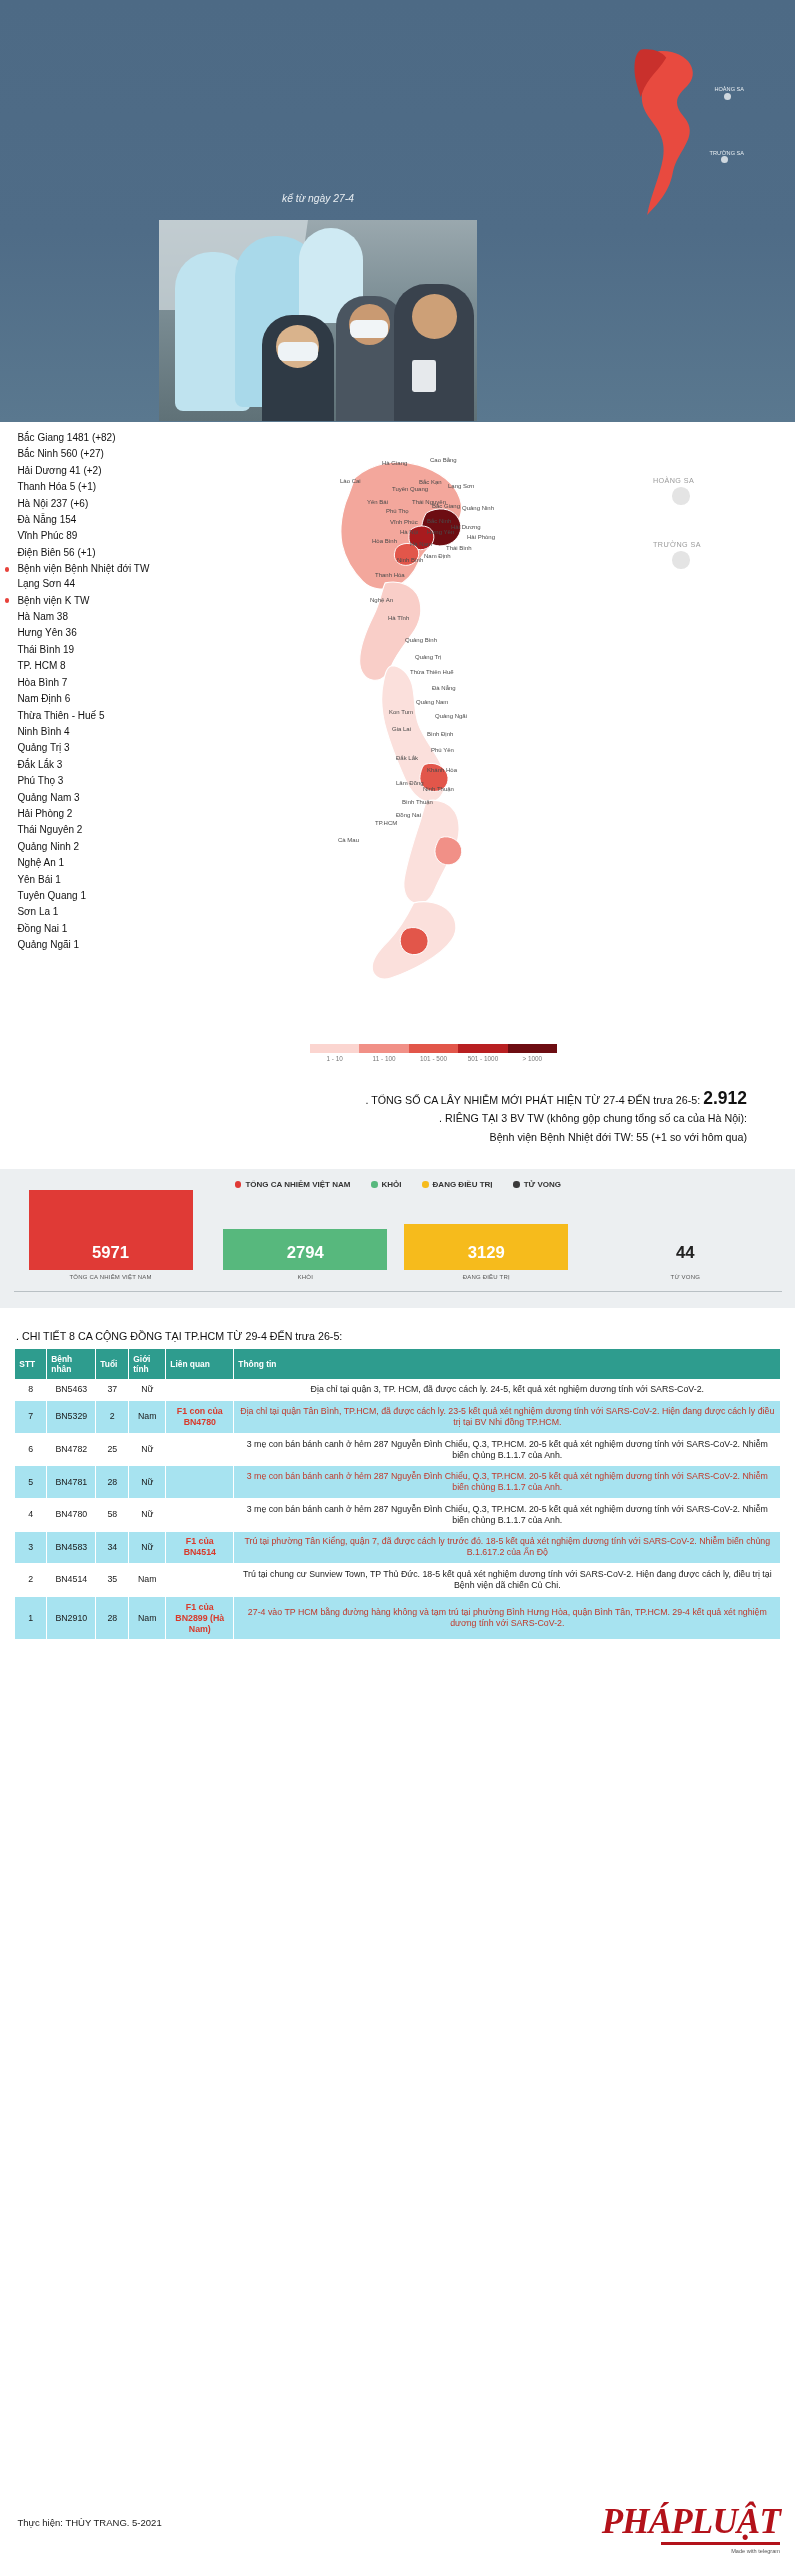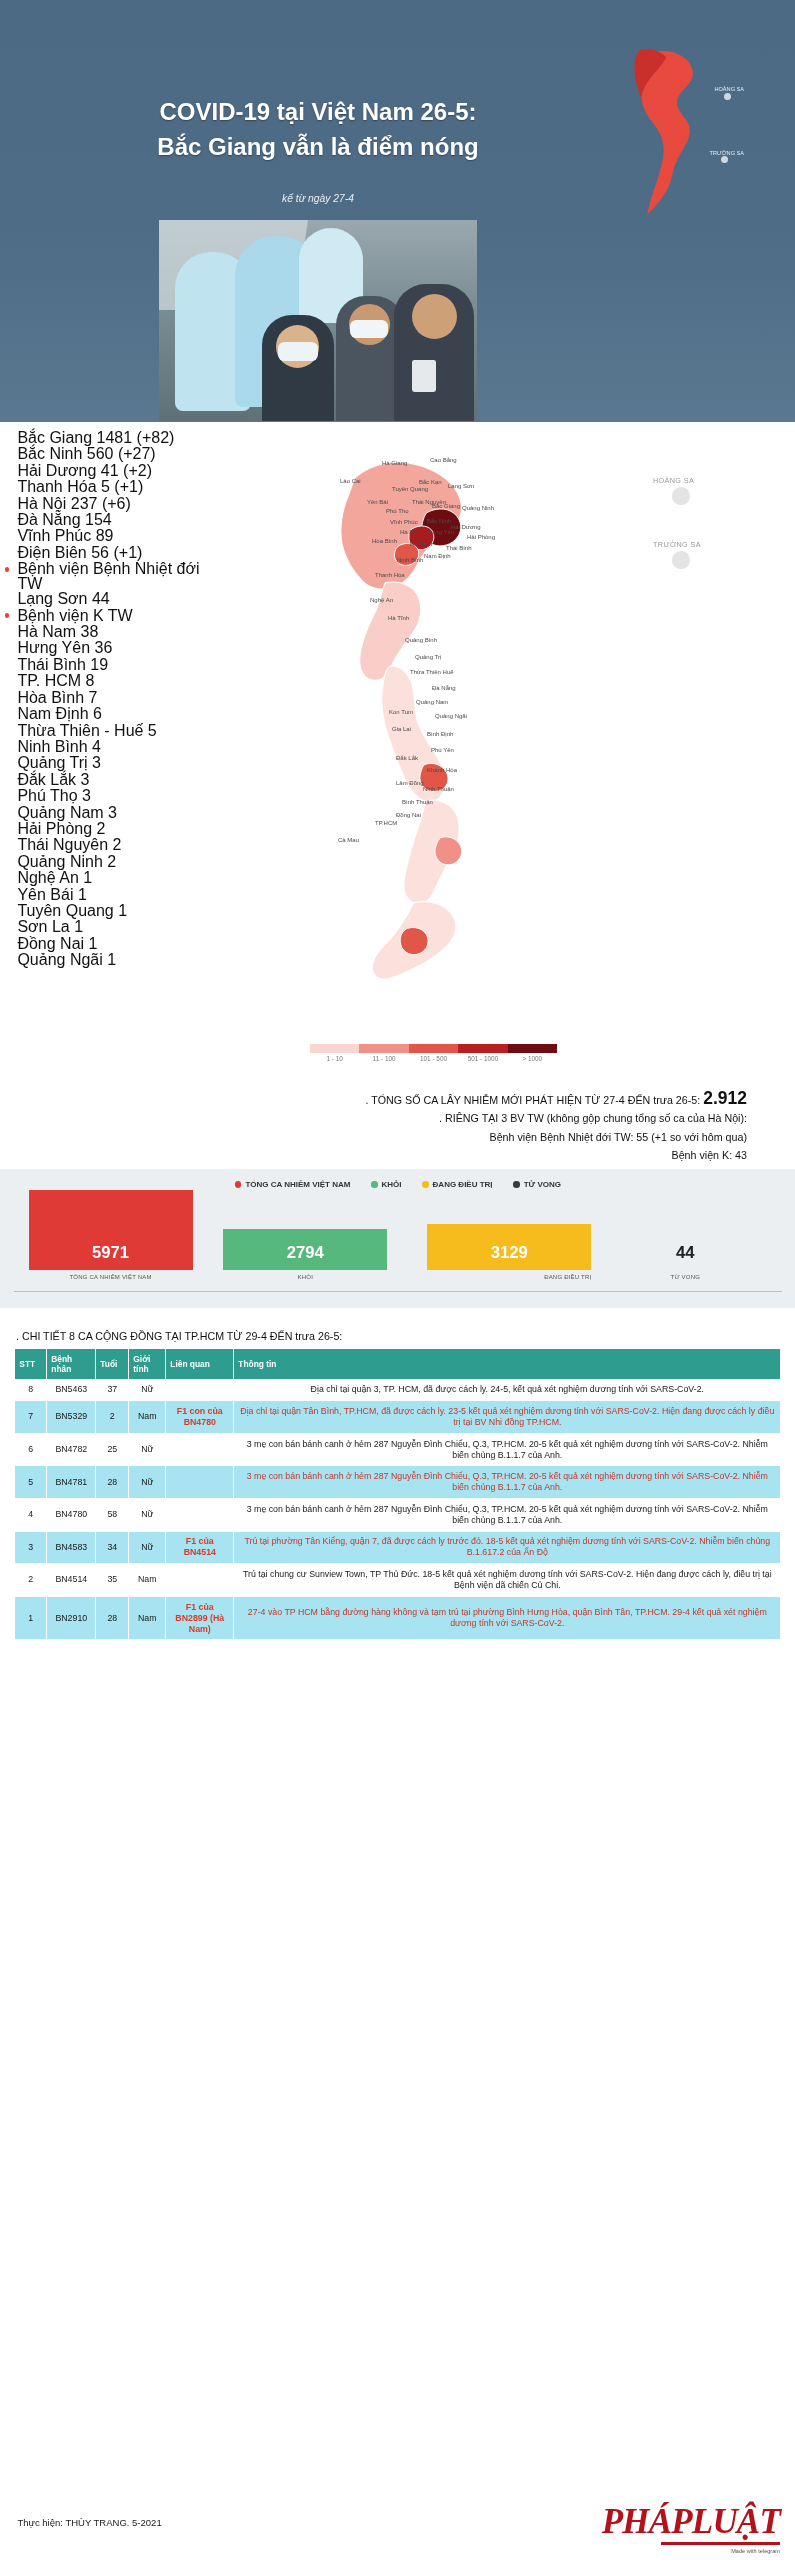--- a/index.html
+++ b/index.html
@@ -43,21 +43,21 @@
   .hero-photo .p3 { position:absolute; left:235px; top:64px; width:80px; height:139px; background:#39424d; border-radius:32px 32px 0 0; }
   .hero-photo .p3 .face { position:absolute; left:17.5px; top:9.5px; width:45px; height:45px; background:#cda077; border-radius:50%; }
   .hero-photo .p3 .badge { position:absolute; left:17.5px; top:76px; width:24px; height:32px; background:#e6e9ec; border-radius:2.4px; }
   
   .mini-map { position:absolute; right:44px; top:48px; width:135px; height:171px; }
   .mini-map .lbl { position:absolute; font-size:5.6px; color:#e8eef2; }
   .mini-map .dot { position:absolute; width:7.2px; height:7.2px; border-radius:50%; background:#e6ebee; opacity:.85; }
   
   .provinces {
     position:absolute; left:0; top:422px; width:219px;
-    padding:8px 0 0 11px; font-size:16px; line-height:16.4px; color:#111;
+    padding:8px 0 0 11px; font-size:10px; line-height:16.4px; color:#111;
   }
   .provinces .row { position:relative; padding-left:6.4px; white-space:nowrap; }
   .provinces .row.dotted::before {
     content:""; position:absolute; left:-6.4px; top:5.6px; width:4.8px; height:4.8px;
     border-radius:50%; background:#e8423a;
   }
   .provinces .row.two { white-space:normal; line-height:15px; }
   
   .bigmap { position:absolute; left:219px; top:446px; width:577px; height:294px; }
   .bigmap .vnshape { position:absolute; left:88px; top:0; width:239px; height:589px; }
@@ -99,24 +99,20 @@
   .footer-credit { position:absolute; left:17.5px; bottom:48px; font-size:9.5px; color:#222; }
   .logo { position:absolute; right:16px; bottom:22px; text-align:right; }
   .logo .lg { font-family:"Liberation Serif", serif; font-style:italic; font-weight:bold; font-size:35px; color:#b3121a; letter-spacing:-0.8px; line-height:1; }
   .logo .sub { font-size:5.6px; color:#555; margin-top:3.2px; }
   .logo .bar2 { width:119px; height:2.4px; background:#b3121a; margin:3.2px 0 0 auto; }
 </style>
 </head>
 <body>
 
 <div class="header">
-  <div class="header-title">
-    <span>COVID-19 tại Việt Nam 26-5:</span>
-    <span class="l2">Bắc Giang vẫn là điểm nóng</span>
-  </div>
   <div class="header-sub">kể từ ngày 27-4</div>
 
   <div class="hero-photo">
     <div class="sky"></div>
     <div class="tent"></div>
     <div class="suit1"></div>
     <div class="suit2"></div>
     <div class="suit3"></div>
     <div class="p1">
         <div class="face"></div>
@@ -286,21 +282,20 @@
   </div>
 </div>
 
 <div class="summary">
   <div class="ln">
     <span>. TỔNG SỐ CA LÂY NHIỄM MỚI PHÁT HIỆN TỪ 27-4 ĐẾN trưa 26-5:</span>
     <span class="big">2.912</span>
   </div>
   <div class="ln">. RIÊNG TẠI 3 BV TW (không gộp chung tổng số ca của Hà Nội):</div>
   <div class="ln indent">Bệnh viện Bệnh Nhiệt đới TW: 55 (+1 so với hôm qua)</div>
-  <div class="ln indent">Bệnh viện K: 43</div>
 </div>
 
 <div class="stats">
   <div class="stats-legend">
     <div class="it">
         <span class="sw" style="background:#e03a36"></span>
         <span>TỔNG CA NHIỄM VIỆT NAM</span>
       </div>
     <div class="it">
         <span class="sw" style="background:#57b87d"></span>
@@ -322,21 +317,21 @@
           <span>5971</span>
         </div>
       <div class="cap">TỔNG CA NHIỄM VIỆT NAM</div>
     </div>
     <div class="bar-col" style="left:209px;">
       <div class="bx" style="height:41px; background:#57b87d;">
           <span>2794</span>
         </div>
       <div class="cap">KHỎI</div>
     </div>
-    <div class="bar-col" style="left:413px;text-align:right;">
+    <div class="bar-col" style="left:390px;">
       <div class="bx" style="height:46px; background:#f6bb1c;">
           <span>3129</span>
         </div>
       <div class="cap">ĐANG ĐIỀU TRỊ</div>
     </div>
     <div class="bar-col" style="left:589px;">
       <div class="bx" style="height:11px; background:transparent; color:#222;">
           <span>44</span>
         </div>
       <div class="cap">TỬ VONG</div>

